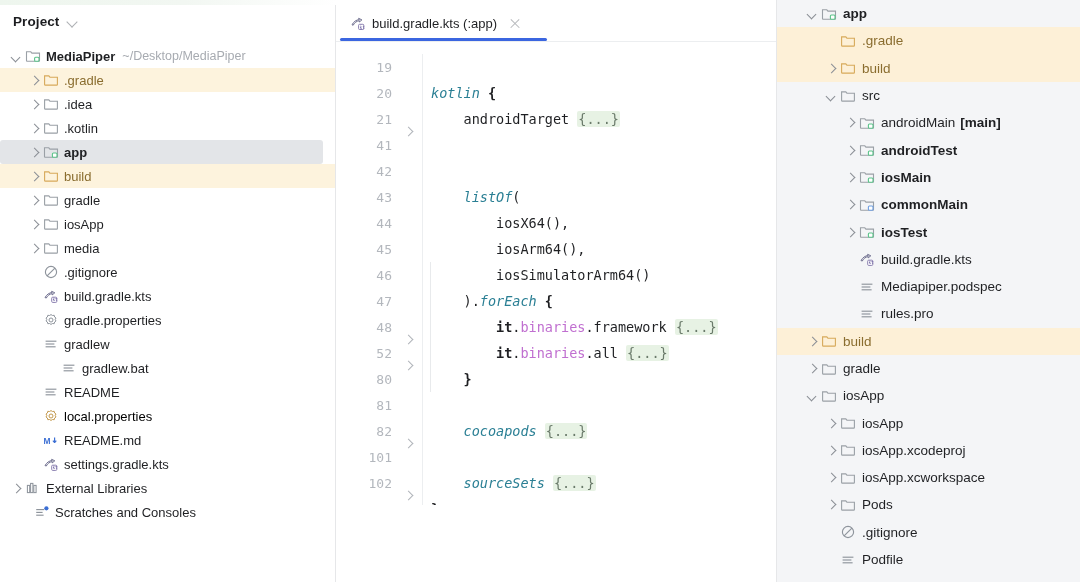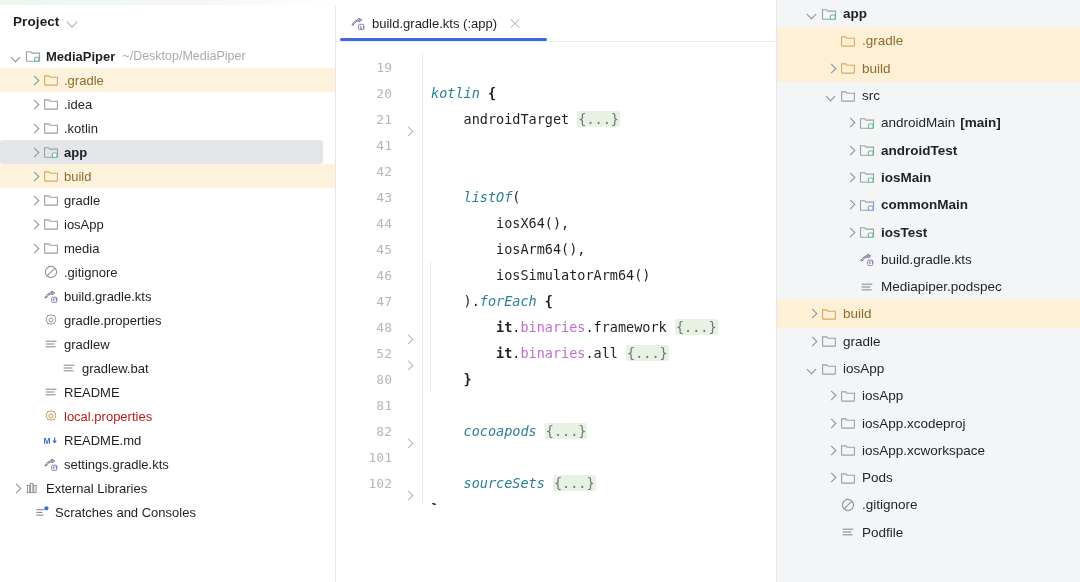--- a/index.html
+++ b/index.html
@@ -371,21 +371,21 @@
             <span class="lbl">README</span>
           </div>
           <div class="row" style="padding-left: 28px;">
             <span class="arrow"></span>
             <span class="ico">
               <svg width="16" height="16" viewBox="0 0 16 16">
                 <path d="M8 2.6l1.5.9 1.7-.2.4 1.7 1.4 1-.8 1.5.8 1.5-1.4 1-.4 1.7-1.7-.2-1.5.9-1.5-.9-1.7.2-.4-1.7-1.4-1 .8-1.5-.8-1.5 1.4-1 .4-1.7 1.7.2z" fill="none" stroke="#c49a4e" stroke-width="1"></path>
                 <circle cx="8" cy="8" r="2" fill="none" stroke="#c49a4e" stroke-width="1"></circle>
               </svg>
             </span>
-            <span class="lbl" style="color: #b91c1c;">local.properties</span>
+            <span class="lbl" style="color: #000000;">local.properties</span>
           </div>
           <div class="row" style="padding-left: 28px;">
             <span class="arrow"></span>
             <span class="ico">
               <svg width="16" height="16" viewBox="0 0 16 16">
                 <text x="0.6" y="11.6" font-size="8.4" font-weight="bold" fill="#3c6fd4" font-family="sans-serif">M</text>
                 <path d="M11.6 5.6v5m0 0l-1.7-1.9m1.7 1.9l1.7-1.9" stroke="#3c6fd4" stroke-width="1.2" fill="none"></path>
               </svg>
             </span>
             <span class="lbl">README.md</span>
@@ -656,100 +656,111 @@
           <span class="arrow"></span>
           <span class="ico">
             <svg width="16" height="16" viewBox="0 0 16 16">
               <line x1="2.6" y1="5.2" x2="13.4" y2="5.2" stroke="#8e949c" stroke-width="1.15"></line>
               <line x1="2.6" y1="8" x2="11.4" y2="8" stroke="#8e949c" stroke-width="1.15"></line>
               <line x1="2.6" y1="10.8" x2="12.6" y2="10.8" stroke="#8e949c" stroke-width="1.15"></line>
             </svg>
           </span>
           <span class="lbl">Mediapiper.podspec</span>
         </div>
-        <div class="rrow hl-amber" style="padding-left: 29px;">
-          <span class="arrow right"></span>
-          <span class="ico">
-            <svg width="16" height="16" viewBox="0 0 16 16">
-              <path d="M1.6 3.9h4.2l1.1 1.3h7.5v7.2a.7.7 0 0 1-.7.7H2.3a.7.7 0 0 1-.7-.7z" fill="none" stroke="#d7a95a" stroke-width="1.1"></path>
-            </svg>
-          </span>
-          <span class="lbl">build</span>
-        </div>
-        <div class="rrow" style="padding-left: 29px;">
-          <span class="arrow right"></span>
-          <span class="ico">
-            <svg width="16" height="16" viewBox="0 0 16 16">
-              <path d="M1.6 3.9h4.2l1.1 1.3h7.5v7.2a.7.7 0 0 1-.7.7H2.3a.7.7 0 0 1-.7-.7z" fill="none" stroke="#9aa0a6" stroke-width="1.1"></path>
-            </svg>
-          </span>
-          <span class="lbl">gradle</span>
-        </div>
-        <div class="rrow" style="padding-left: 29px;">
-          <span class="arrow down"></span>
-          <span class="ico">
-            <svg width="16" height="16" viewBox="0 0 16 16">
-              <path d="M1.6 3.9h4.2l1.1 1.3h7.5v7.2a.7.7 0 0 1-.7.7H2.3a.7.7 0 0 1-.7-.7z" fill="none" stroke="#9aa0a6" stroke-width="1.1"></path>
-            </svg>
-          </span>
-          <span class="lbl">iosApp</span>
-        </div>
-        <div class="rrow" style="padding-left: 48px;">
-          <span class="arrow right"></span>
-          <span class="ico">
-            <svg width="16" height="16" viewBox="0 0 16 16">
-              <path d="M1.6 3.9h4.2l1.1 1.3h7.5v7.2a.7.7 0 0 1-.7.7H2.3a.7.7 0 0 1-.7-.7z" fill="none" stroke="#9aa0a6" stroke-width="1.1"></path>
-            </svg>
-          </span>
-          <span class="lbl">iosApp</span>
-        </div>
-        <div class="rrow" style="padding-left: 48px;">
-          <span class="arrow right"></span>
-          <span class="ico">
-            <svg width="16" height="16" viewBox="0 0 16 16">
-              <path d="M1.6 3.9h4.2l1.1 1.3h7.5v7.2a.7.7 0 0 1-.7.7H2.3a.7.7 0 0 1-.7-.7z" fill="none" stroke="#9aa0a6" stroke-width="1.1"></path>
-            </svg>
-          </span>
-          <span class="lbl">iosApp.xcodeproj</span>
-        </div>
-        <div class="rrow" style="padding-left: 48px;">
-          <span class="arrow right"></span>
-          <span class="ico">
-            <svg width="16" height="16" viewBox="0 0 16 16">
-              <path d="M1.6 3.9h4.2l1.1 1.3h7.5v7.2a.7.7 0 0 1-.7.7H2.3a.7.7 0 0 1-.7-.7z" fill="none" stroke="#9aa0a6" stroke-width="1.1"></path>
-            </svg>
-          </span>
-          <span class="lbl">iosApp.xcworkspace</span>
-        </div>
-        <div class="rrow" style="padding-left: 48px;">
-          <span class="arrow right"></span>
-          <span class="ico">
-            <svg width="16" height="16" viewBox="0 0 16 16">
-              <path d="M1.6 3.9h4.2l1.1 1.3h7.5v7.2a.7.7 0 0 1-.7.7H2.3a.7.7 0 0 1-.7-.7z" fill="none" stroke="#9aa0a6" stroke-width="1.1"></path>
-            </svg>
-          </span>
-          <span class="lbl">Pods</span>
-        </div>
-        <div class="rrow" style="padding-left: 48px;">
-          <span class="arrow"></span>
-          <span class="ico">
-            <svg width="16" height="16" viewBox="0 0 16 16">
-              <circle cx="8" cy="8" r="5.6" fill="none" stroke="#8e949c" stroke-width="1.15"></circle>
-              <line x1="4.1" y1="11.9" x2="11.9" y2="4.1" stroke="#8e949c" stroke-width="1.15"></line>
-            </svg>
-          </span>
-          <span class="lbl">.gitignore</span>
-        </div>
-        <div class="rrow" style="padding-left: 48px;">
+        <div class="rrow" style="padding-left: 67px;">
           <span class="arrow"></span>
           <span class="ico">
             <svg width="16" height="16" viewBox="0 0 16 16">
               <line x1="2.6" y1="5.2" x2="13.4" y2="5.2" stroke="#8e949c" stroke-width="1.15"></line>
               <line x1="2.6" y1="8" x2="11.4" y2="8" stroke="#8e949c" stroke-width="1.15"></line>
               <line x1="2.6" y1="10.8" x2="12.6" y2="10.8" stroke="#8e949c" stroke-width="1.15"></line>
             </svg>
           </span>
+          <span class="lbl">rules.pro</span>
+        </div>
+        <div class="rrow hl-amber" style="padding-left: 29px;">
+          <span class="arrow right"></span>
+          <span class="ico">
+            <svg width="16" height="16" viewBox="0 0 16 16">
+              <path d="M1.6 3.9h4.2l1.1 1.3h7.5v7.2a.7.7 0 0 1-.7.7H2.3a.7.7 0 0 1-.7-.7z" fill="none" stroke="#d7a95a" stroke-width="1.1"></path>
+            </svg>
+          </span>
+          <span class="lbl">build</span>
+        </div>
+        <div class="rrow" style="padding-left: 29px;">
+          <span class="arrow right"></span>
+          <span class="ico">
+            <svg width="16" height="16" viewBox="0 0 16 16">
+              <path d="M1.6 3.9h4.2l1.1 1.3h7.5v7.2a.7.7 0 0 1-.7.7H2.3a.7.7 0 0 1-.7-.7z" fill="none" stroke="#9aa0a6" stroke-width="1.1"></path>
+            </svg>
+          </span>
+          <span class="lbl">gradle</span>
+        </div>
+        <div class="rrow" style="padding-left: 29px;">
+          <span class="arrow down"></span>
+          <span class="ico">
+            <svg width="16" height="16" viewBox="0 0 16 16">
+              <path d="M1.6 3.9h4.2l1.1 1.3h7.5v7.2a.7.7 0 0 1-.7.7H2.3a.7.7 0 0 1-.7-.7z" fill="none" stroke="#9aa0a6" stroke-width="1.1"></path>
+            </svg>
+          </span>
+          <span class="lbl">iosApp</span>
+        </div>
+        <div class="rrow" style="padding-left: 48px;">
+          <span class="arrow right"></span>
+          <span class="ico">
+            <svg width="16" height="16" viewBox="0 0 16 16">
+              <path d="M1.6 3.9h4.2l1.1 1.3h7.5v7.2a.7.7 0 0 1-.7.7H2.3a.7.7 0 0 1-.7-.7z" fill="none" stroke="#9aa0a6" stroke-width="1.1"></path>
+            </svg>
+          </span>
+          <span class="lbl">iosApp</span>
+        </div>
+        <div class="rrow" style="padding-left: 48px;">
+          <span class="arrow right"></span>
+          <span class="ico">
+            <svg width="16" height="16" viewBox="0 0 16 16">
+              <path d="M1.6 3.9h4.2l1.1 1.3h7.5v7.2a.7.7 0 0 1-.7.7H2.3a.7.7 0 0 1-.7-.7z" fill="none" stroke="#9aa0a6" stroke-width="1.1"></path>
+            </svg>
+          </span>
+          <span class="lbl">iosApp.xcodeproj</span>
+        </div>
+        <div class="rrow" style="padding-left: 48px;">
+          <span class="arrow right"></span>
+          <span class="ico">
+            <svg width="16" height="16" viewBox="0 0 16 16">
+              <path d="M1.6 3.9h4.2l1.1 1.3h7.5v7.2a.7.7 0 0 1-.7.7H2.3a.7.7 0 0 1-.7-.7z" fill="none" stroke="#9aa0a6" stroke-width="1.1"></path>
+            </svg>
+          </span>
+          <span class="lbl">iosApp.xcworkspace</span>
+        </div>
+        <div class="rrow" style="padding-left: 48px;">
+          <span class="arrow right"></span>
+          <span class="ico">
+            <svg width="16" height="16" viewBox="0 0 16 16">
+              <path d="M1.6 3.9h4.2l1.1 1.3h7.5v7.2a.7.7 0 0 1-.7.7H2.3a.7.7 0 0 1-.7-.7z" fill="none" stroke="#9aa0a6" stroke-width="1.1"></path>
+            </svg>
+          </span>
+          <span class="lbl">Pods</span>
+        </div>
+        <div class="rrow" style="padding-left: 48px;">
+          <span class="arrow"></span>
+          <span class="ico">
+            <svg width="16" height="16" viewBox="0 0 16 16">
+              <circle cx="8" cy="8" r="5.6" fill="none" stroke="#8e949c" stroke-width="1.15"></circle>
+              <line x1="4.1" y1="11.9" x2="11.9" y2="4.1" stroke="#8e949c" stroke-width="1.15"></line>
+            </svg>
+          </span>
+          <span class="lbl">.gitignore</span>
+        </div>
+        <div class="rrow" style="padding-left: 48px;">
+          <span class="arrow"></span>
+          <span class="ico">
+            <svg width="16" height="16" viewBox="0 0 16 16">
+              <line x1="2.6" y1="5.2" x2="13.4" y2="5.2" stroke="#8e949c" stroke-width="1.15"></line>
+              <line x1="2.6" y1="8" x2="11.4" y2="8" stroke="#8e949c" stroke-width="1.15"></line>
+              <line x1="2.6" y1="10.8" x2="12.6" y2="10.8" stroke="#8e949c" stroke-width="1.15"></line>
+            </svg>
+          </span>
           <span class="lbl">Podfile</span>
         </div>
       </div>
   </div>
 
 </div>
 
 </body></html>

